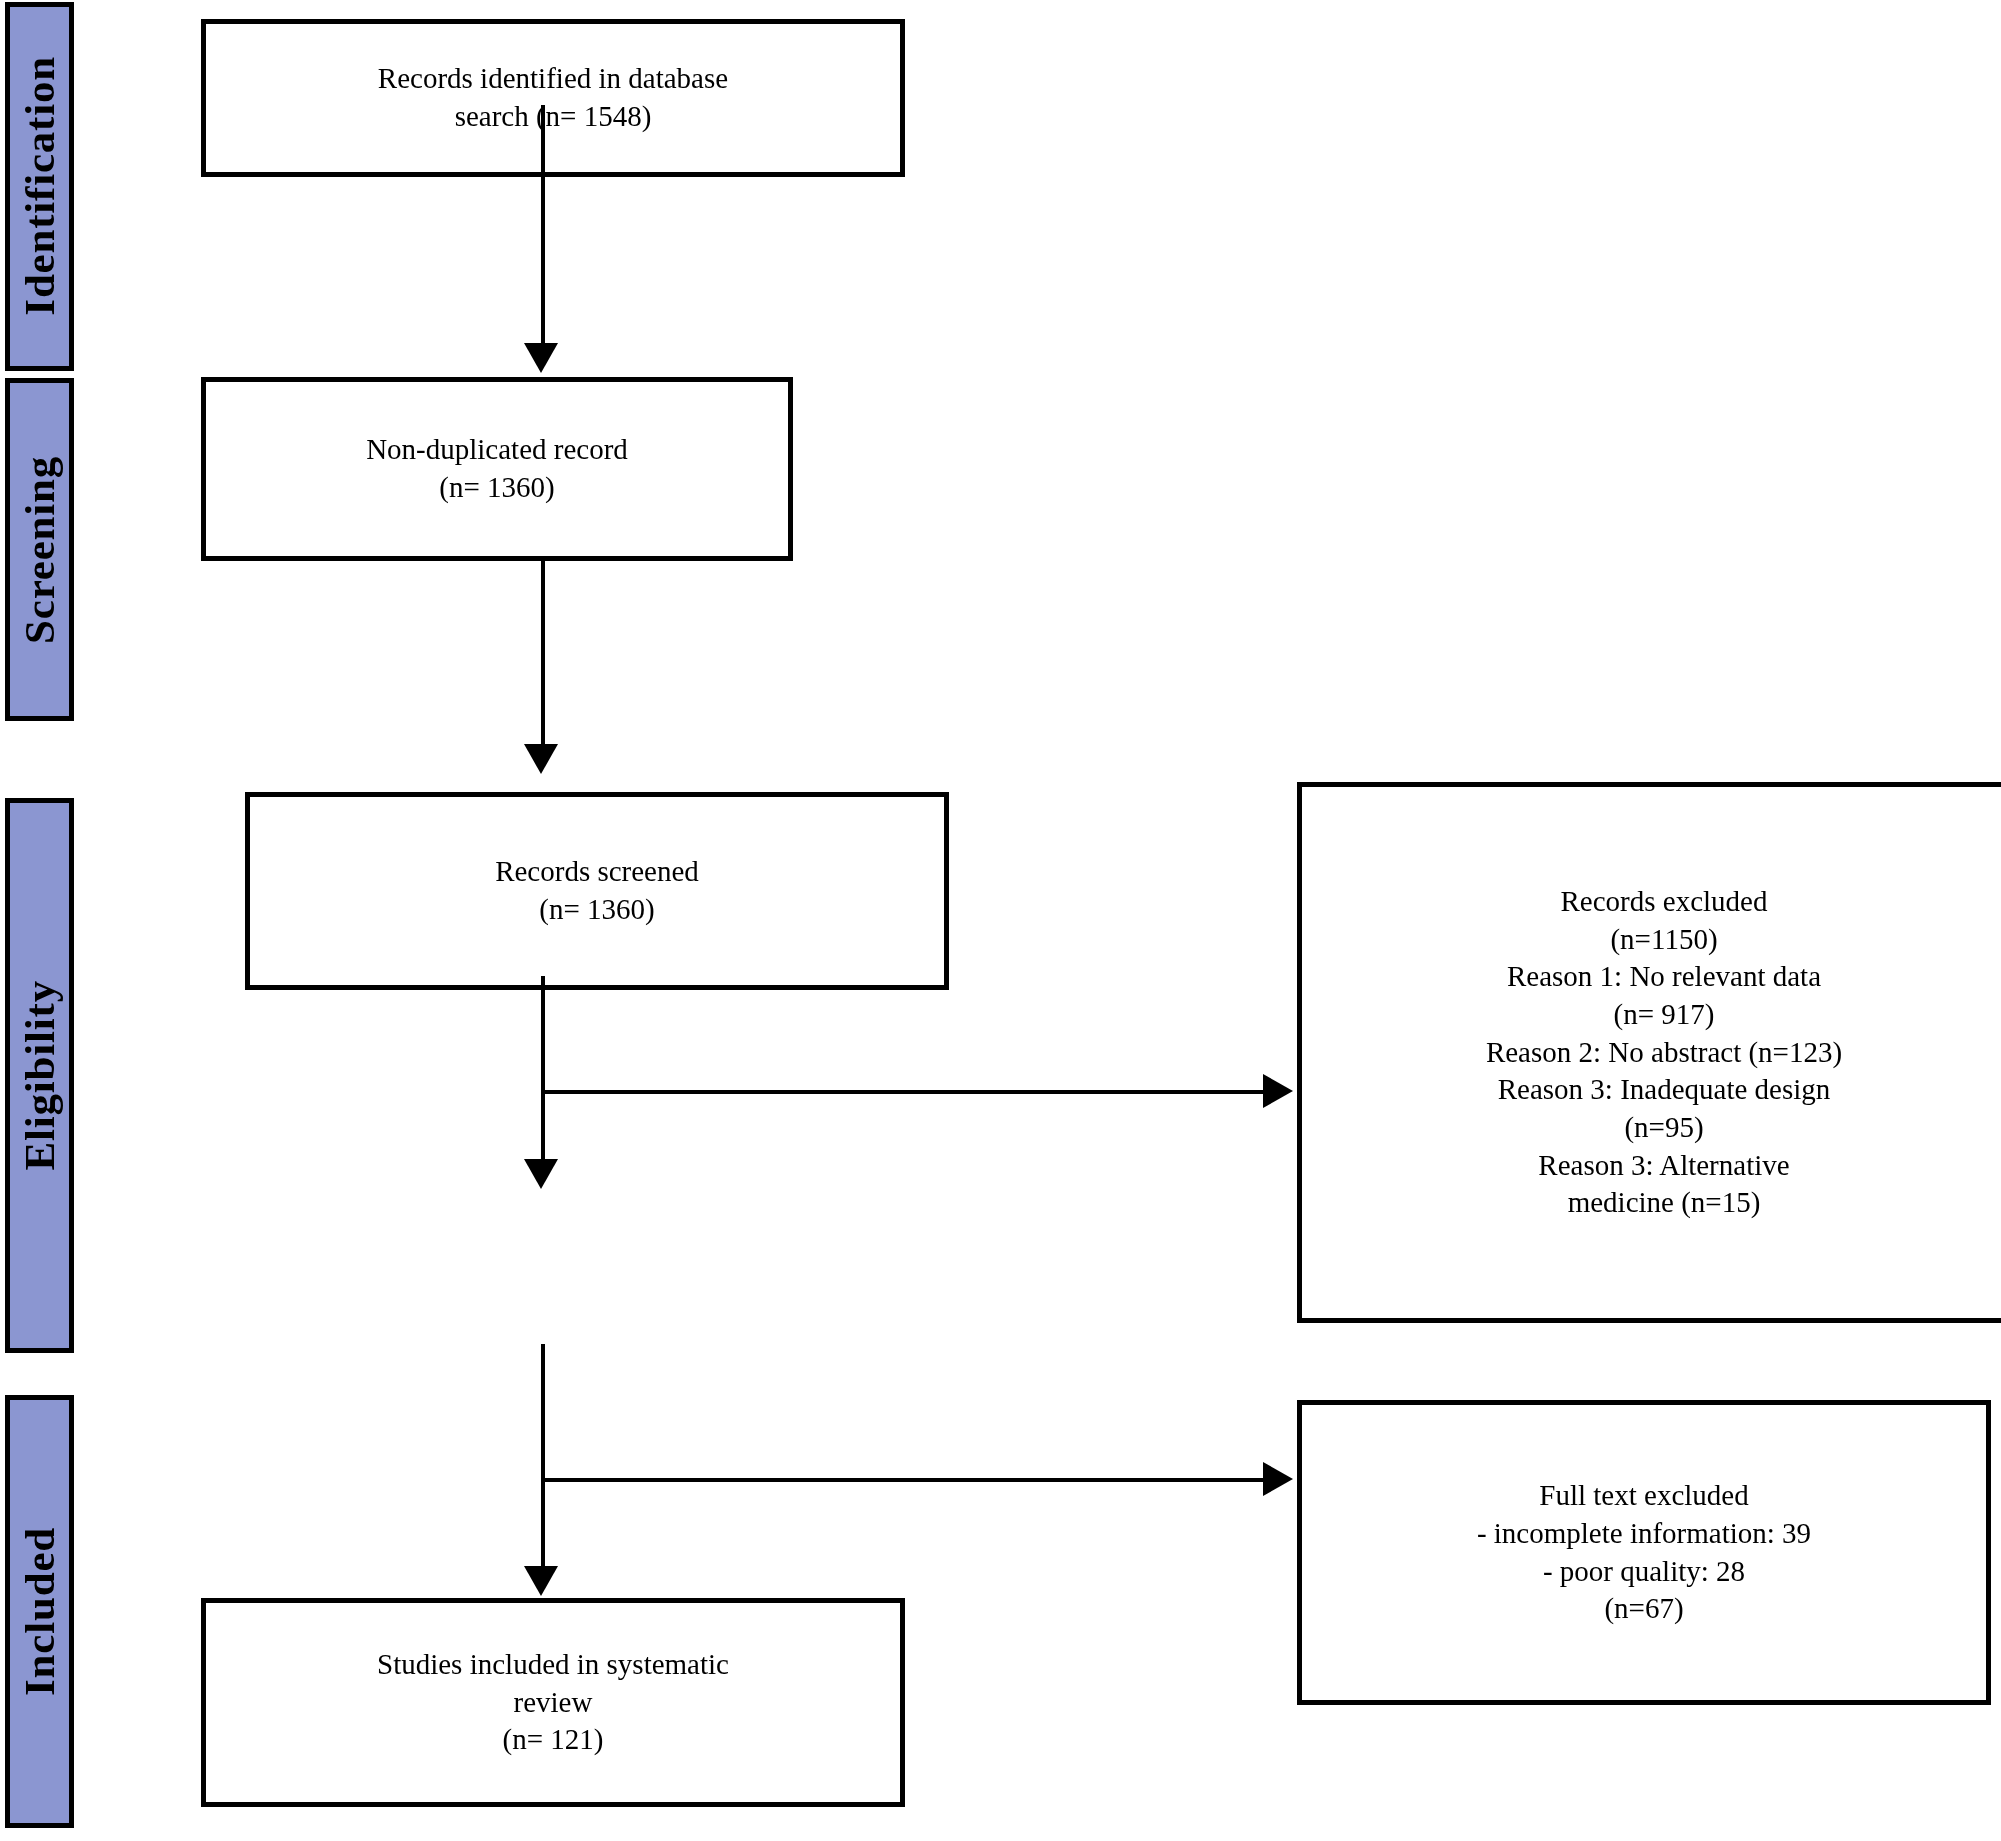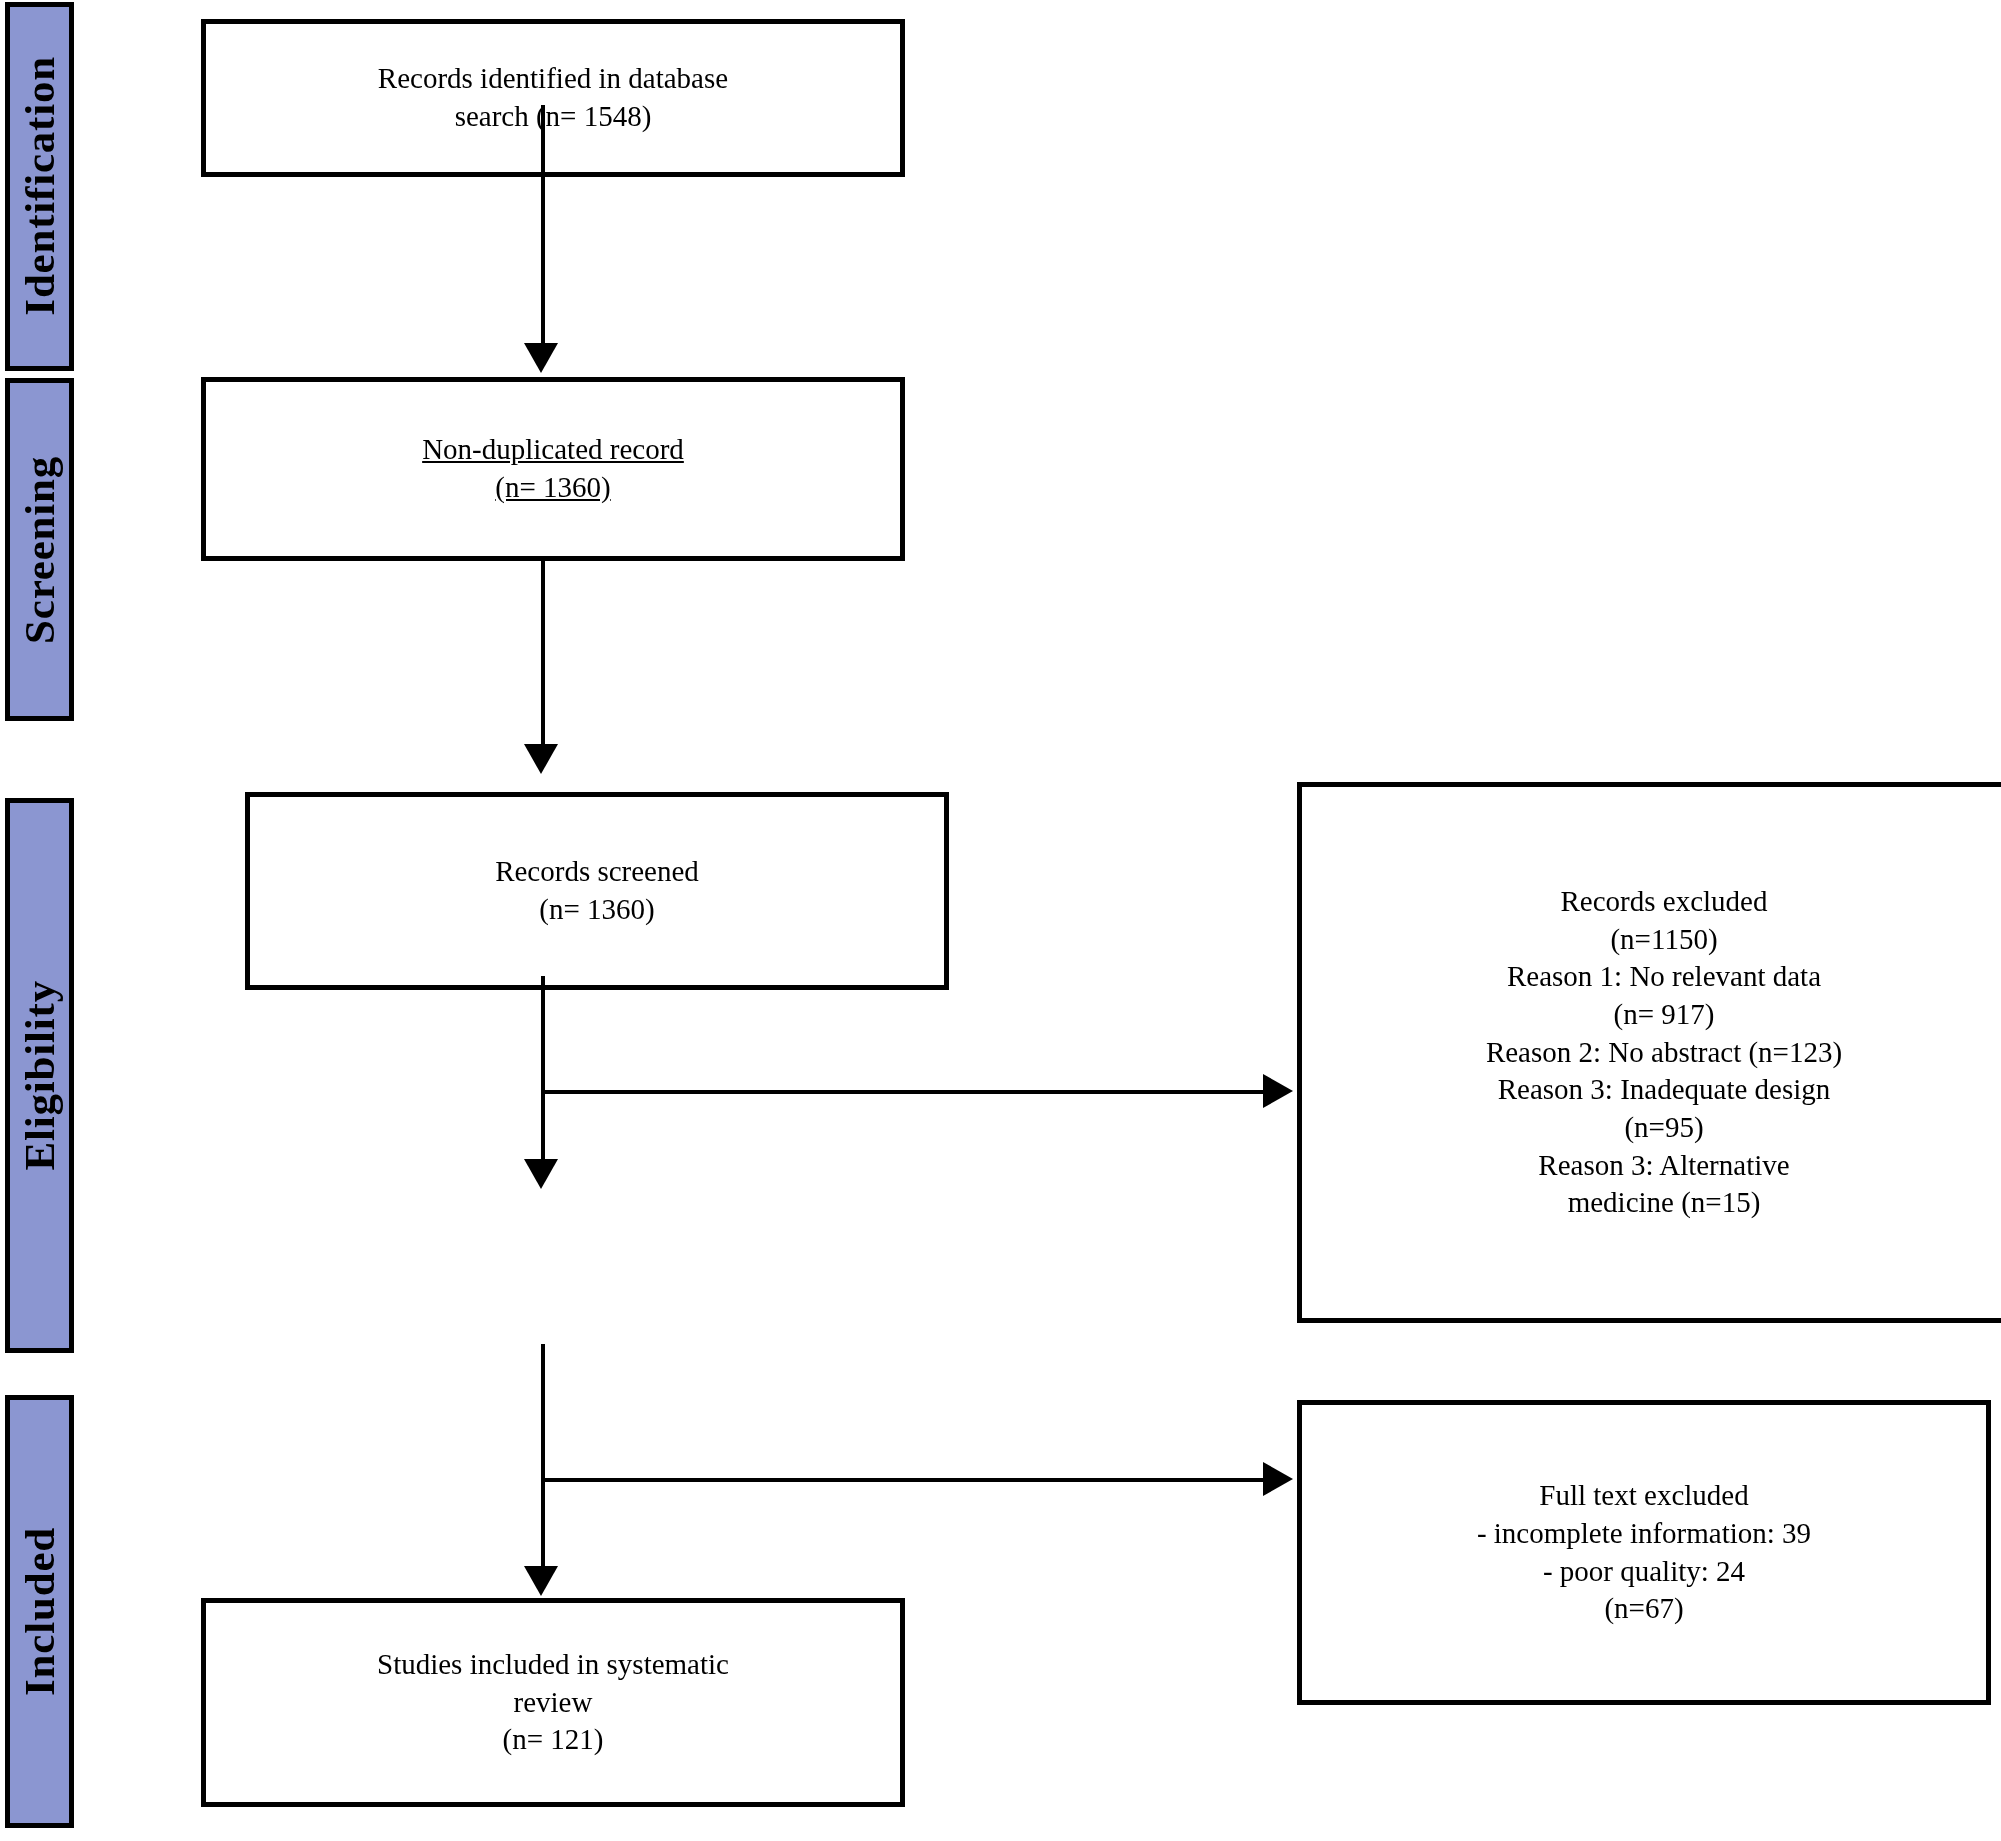--- a/index.html
+++ b/index.html
@@ -98,21 +98,21 @@
 
   <div class="stage-bar" style="left:4.8px;  top:1395px; width:69px; height:433px;">
     <span class="stage-text">Included</span>
   </div>
 
   <div class="flow-box" style="left:201px; top:19px;   width:704px; height:158px;">
     <span class="box-text">Records identified in database
 search (n= 1548)</span>
   </div>
 
-  <div class="flow-box" style="left:201px; top:377px;  width:704px; height:184px;text-decoration:underline;">
+  <div class="flow-box" style="left:201px; top:377px;  width:592px; height:184px;">
     <span class="box-text">Non-duplicated record
 (n= 1360)</span>
   </div>
 
   <div class="flow-box" style="left:201px; top:792px;  width:704px; height:198px;margin-left:44px;">
     <span class="box-text">Records screened
 (n= 1360)</span>
   </div>
 
 
@@ -130,21 +130,21 @@
 Reason 2: No abstract (n=123)
 Reason 3: Inadequate design
 (n=95)
 Reason 3: Alternative
 medicine (n=15)</span>
   </div>
 
   <div class="flow-box" style="left:1297px; top:1400px; width:694px; height:305px;">
     <span class="box-text">Full text excluded
 - incomplete information: 39
-- poor quality: 24
+- poor quality: 28
 (n=67)</span>
   </div>
 
   <div class="vline" style="left:541px; top:105px; height:241px;"></div>
   <div class="arrow-down" style="left:524px; top:343px;"></div>
 
   <div class="vline" style="left:541px; top:560px; height:187px;"></div>
   <div class="arrow-down" style="left:524px; top:744px;"></div>
 
   <div class="vline" style="left:541px; top:976px; height:185px;"></div>

